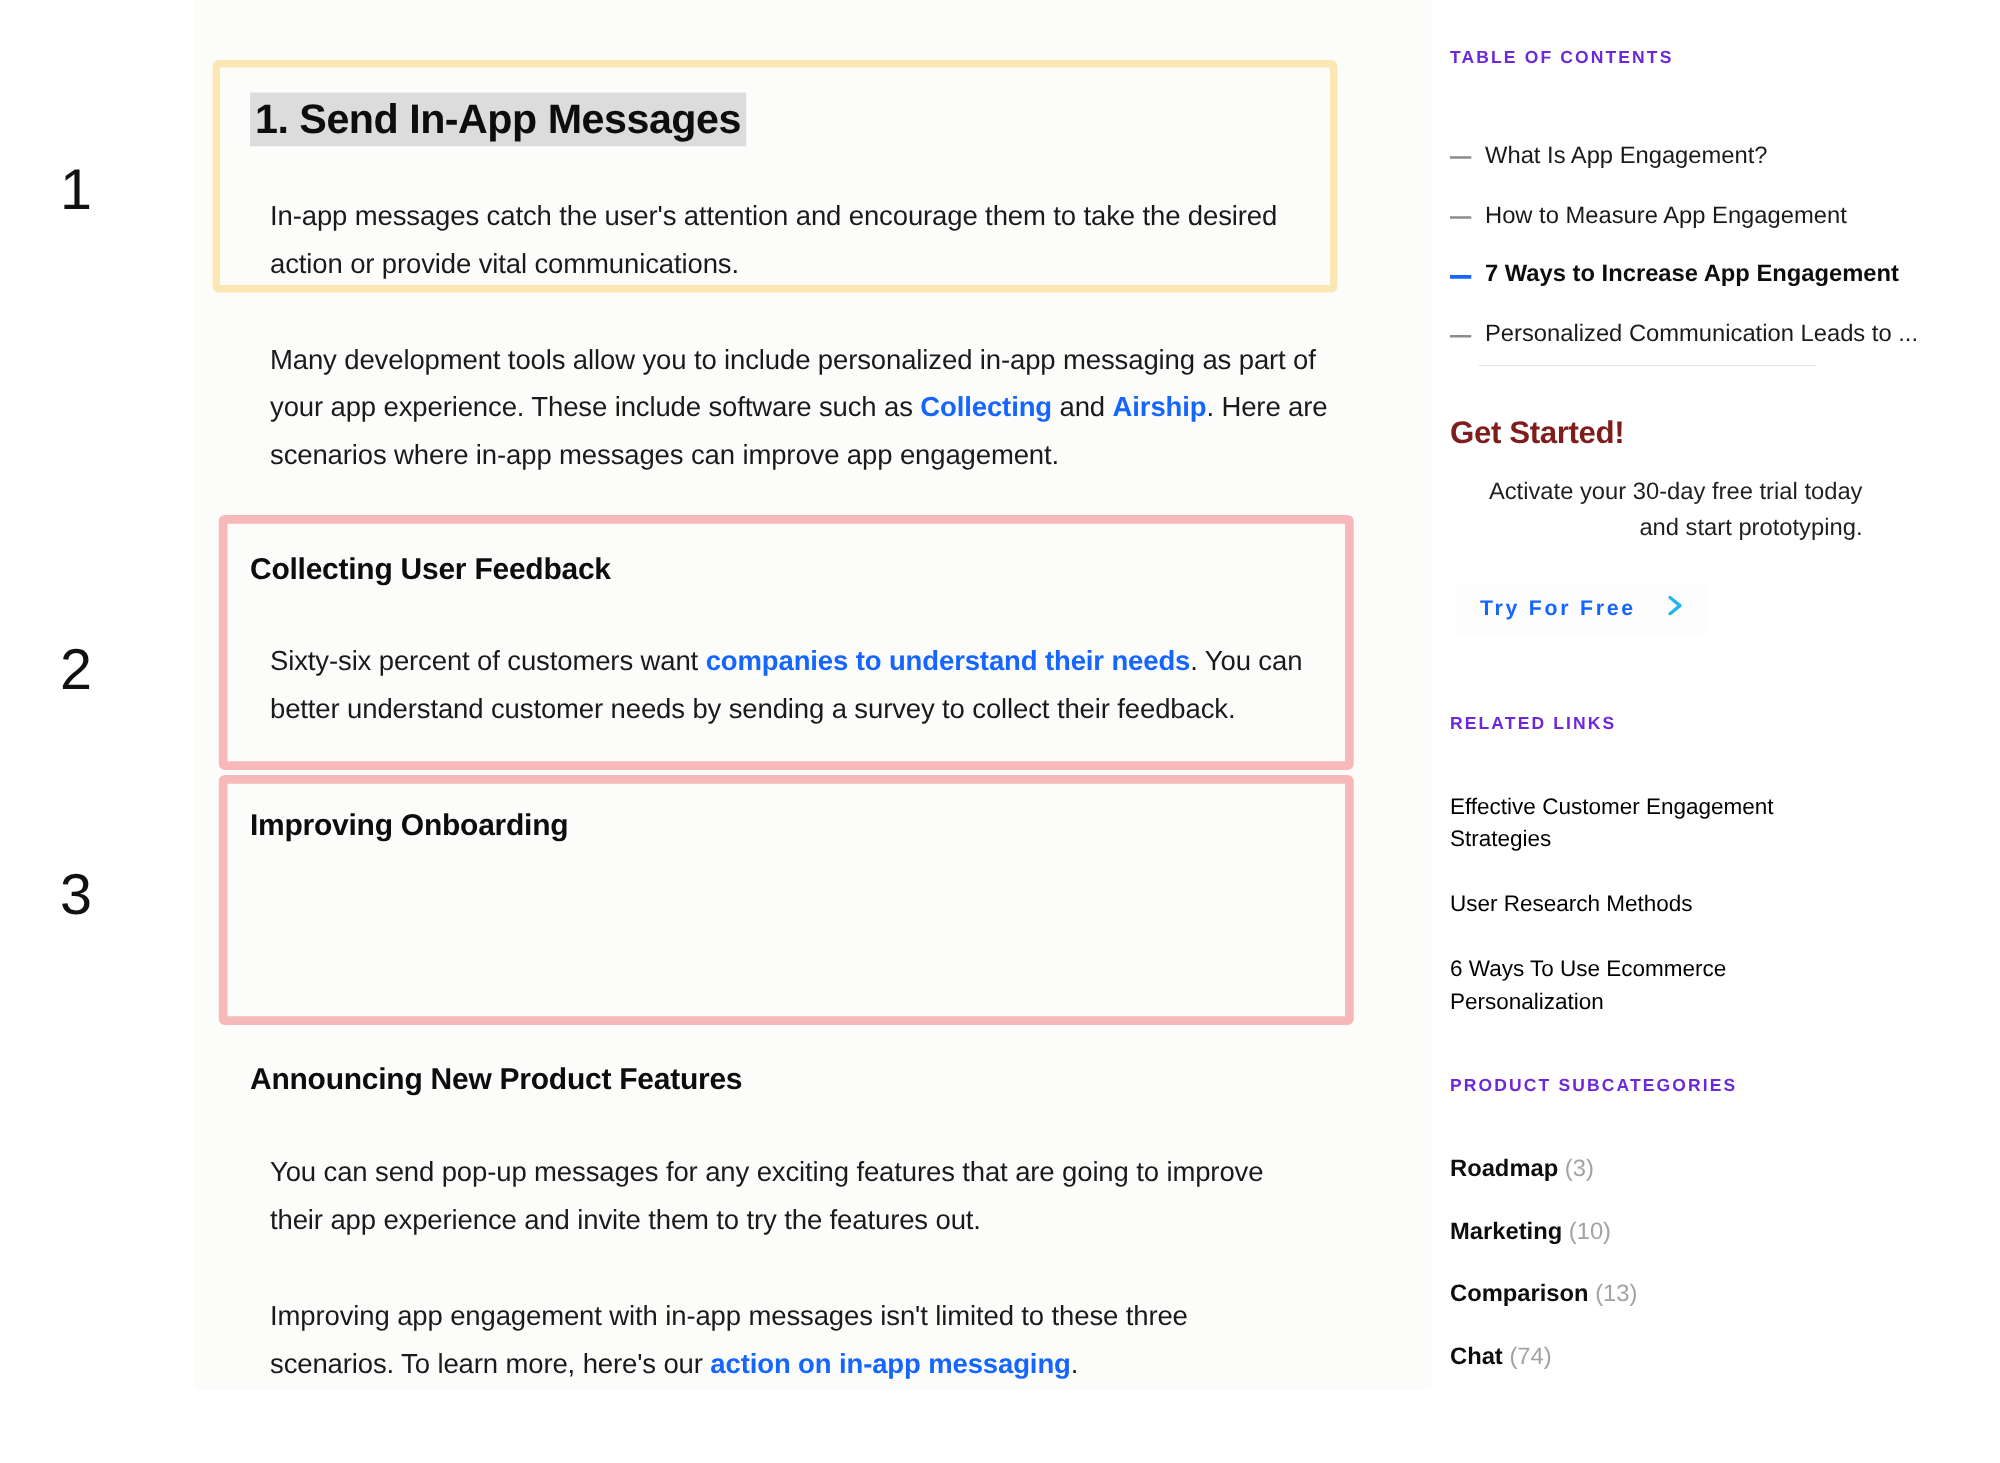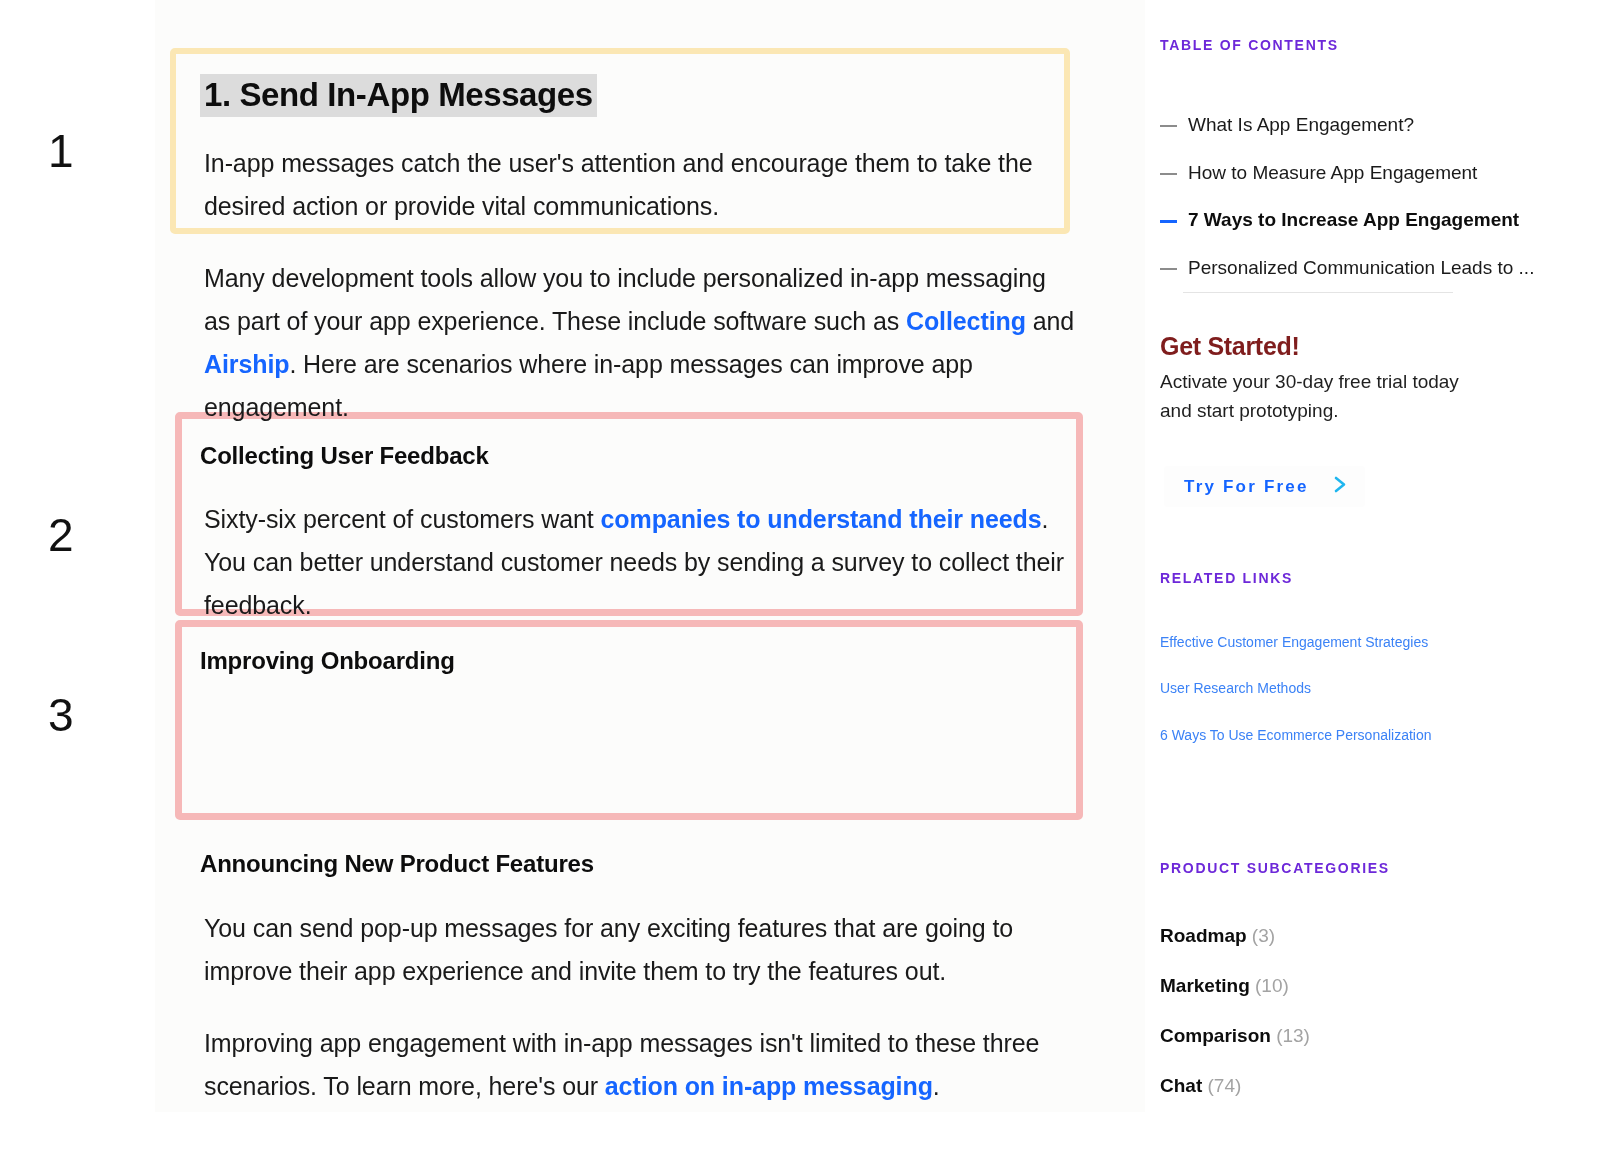--- a/index.html
+++ b/index.html
@@ -75,24 +75,24 @@
   }
   .h3{
     font-size:24px;
     font-weight:bold;
     color:#0d0d0d;
     letter-spacing:-0.2px;
     margin:0;
     line-height:1.3;
   }
   .body-p{
-    font-size:25px;
+    font-size:22px;
     line-height:1.72;
     color:#1a1a1a;
-    margin:4px;
+    margin:16px;
     letter-spacing:-0.1px;
   }
   a.inline-link{
     color:#1565ff;
     font-weight:bold;
     text-decoration:none;
   }
 
   
   #blk-h1   {position:absolute;left:200px;top:74px;width:860px;}
@@ -162,37 +162,37 @@
     border-radius:3px;
     cursor:pointer;
     box-shadow:0 0 0 0 rgba(0,0,0,0);
   }
   .cta-text{
     font-size:17px;font-weight:bold;letter-spacing:2.2px;color:#1565ff;
   }
   .cta-chev{display:block;}
 
   .rel-link{
-    font-size:14px;color:#3b82f6;line-height:1.45;
+    font-size:18px;color:#000000;line-height:1.45;
     margin:0 0 26px 0;cursor:pointer;
     max-width:300px;
   }
 
   .subcat{
     font-size:19px;margin:0 0 28px 0;cursor:pointer;
   }
   .subcat .nm{font-weight:bold;color:#0d0d0d;}
   .subcat .ct{color:#a3a3a3;font-weight:normal;}
 
   
   #toc-label      {position:absolute;left:0;top:37px;}
   #toc-list-wrap  {position:absolute;left:0;top:92px;margin-top:20px;}
   #side-divider   {position:absolute;left:23px;top:292px;}
   #gs-wrap        {position:absolute;left:0;top:332px;width:330px;}
-  #gs-text        {margin-top:7px;}
+  #gs-text        {margin-top:19px;text-align:right;}
   #cta-wrap       {position:absolute;left:4px;top:466px;}
   #rl-label       {position:absolute;left:0;top:570px;}
   #rl-wrap        {position:absolute;left:0;top:632px;}
   #pc-label       {position:absolute;left:0;top:860px;}
   #pc-wrap        {position:absolute;left:0;top:925px;}
 </style>
 </head>
 <body>
 
 <div id="page">

